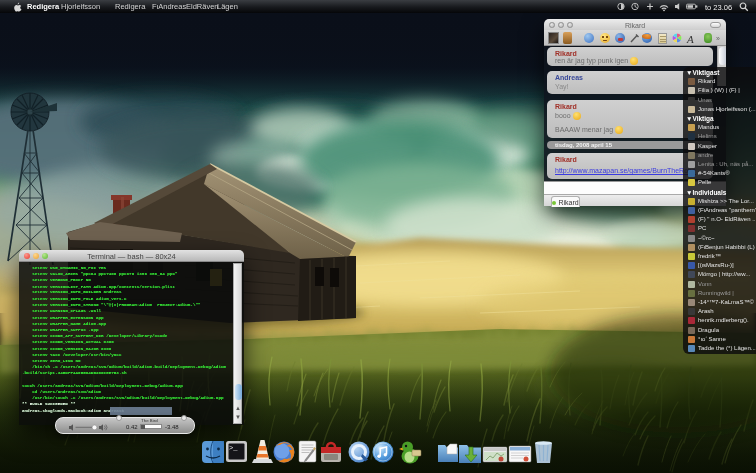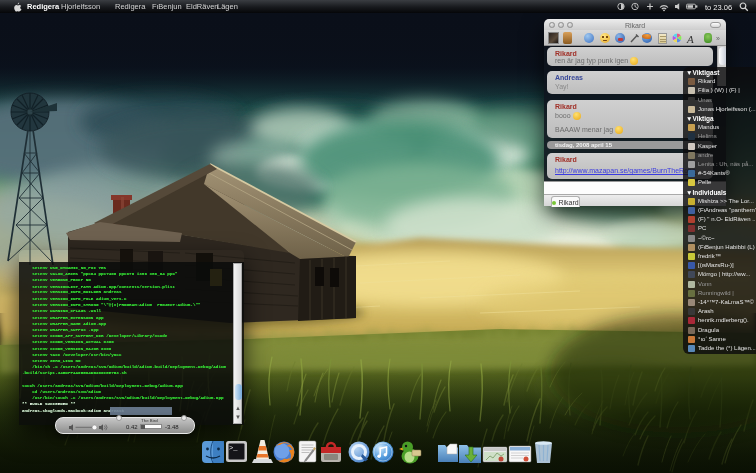--- a/index.html
+++ b/index.html
@@ -284,21 +284,21 @@
  <ellipse cx="680" cy="360" rx="130" ry="60" fill="#0c1204" opacity="0.45" filter="url(#b8)"></ellipse>
 </svg>
 
 <div id="menubar">
   <svg style="position:absolute;left:13px;top:2px" width="9" height="10" viewBox="0 0 9 10">
     <path d="M4.6,2.6 c0.1,-1 0.8,-1.8 1.6,-2 c0.1,0.9 -0.7,1.9 -1.6,2 z M6.9,9 c-0.5,0.6-1.1,0.6-1.6,0.4 c-0.5,-0.2-0.9,-0.2-1.4,0 C3.3,9.7,2.8,9.6,2.3,9 C1.2,7.7,0.8,5.6,1.6,4.3 c0.5,-0.8,1.3,-1.2,2,-1.2 c0.5,0,1,0.3,1.4,0.3 c0.4,0,0.9,-0.3,1.5,-0.3 c0.6,0,1.3,0.3,1.7,1 c-1.5,0.9-1.2,2.9,0.3,3.5 C8.2,8.2,7.6,8.9,6.9,9 z" fill="#d8d8d8"></path>
   </svg>
   <span class="l" style="left:27px;font-weight:bold;color:#fff">Redigera</span>
   <span class="l" style="left:61px">Hjorleifsson</span>
   <span class="l" style="left:115px">Redigera</span>
-  <span class="l" style="left:152px">FιBenjun</span>
+  <span class="l" style="left:152px">FιAndreas</span>
   <span class="l" style="left:186px">EldRäven</span>
   <span class="l" style="left:217px">Lägen</span>
   <svg style="position:absolute;left:617px;top:2px" width="130" height="10" viewBox="0 0 130 10">
     <g stroke="#c8c8c8" fill="none" stroke-width="0.9">
       <circle cx="4" cy="4.5" r="3.2"></circle>
         <path d="M4,2 A2.5,2.5 0 0 1 4,7" fill="#c8c8c8"></path>
       <circle cx="18" cy="4.5" r="3.2"></circle>
         <path d="M18,4.5 L18,2.4 M18,4.5 L19.7,5.5"></path>
       <path d="M33,1.5 L33,7.5 M30,4.5 L36,4.5" stroke-width="1.2"></path>
       <g stroke="#c8c8c8">
@@ -435,20 +435,26 @@
     <div style="position:absolute;left:5px;top:221.7999999999999px;height:9px;white-space:nowrap"><span style="display:inline-block;width:7px;height:7px;background:#687040;vertical-align:top;margin-top:1px;border-radius:1px"></span><span style="font-size:6px;color:#e4e4e4;line-height:9px;margin-left:3px;vertical-align:top"><span style="color:#9a9a9a">Runningwild |</span></span></div>
     <div style="position:absolute;left:5px;top:230.9999999999999px;height:9px;white-space:nowrap"><span style="display:inline-block;width:7px;height:7px;background:#988878;vertical-align:top;margin-top:1px;border-radius:1px"></span><span style="font-size:6px;color:#e4e4e4;line-height:9px;margin-left:3px;vertical-align:top">-14°™7-KaLmaS™©</span></div>
     <div style="position:absolute;left:5px;top:240.19999999999987px;height:9px;white-space:nowrap"><span style="display:inline-block;width:7px;height:7px;background:#383838;vertical-align:top;margin-top:1px;border-radius:1px"></span><span style="font-size:6px;color:#e4e4e4;line-height:9px;margin-left:3px;vertical-align:top">Arash</span></div>
     <div style="position:absolute;left:5px;top:249.39999999999986px;height:9px;white-space:nowrap"><span style="display:inline-block;width:7px;height:7px;background:#a82838;vertical-align:top;margin-top:1px;border-radius:1px"></span><span style="font-size:6px;color:#e4e4e4;line-height:9px;margin-left:3px;vertical-align:top">henrik.mdlerberg().</span></div>
     <div style="position:absolute;left:5px;top:258.59999999999985px;height:9px;white-space:nowrap"><span style="display:inline-block;width:7px;height:7px;background:#786858;vertical-align:top;margin-top:1px;border-radius:1px"></span><span style="font-size:6px;color:#e4e4e4;line-height:9px;margin-left:3px;vertical-align:top">Dragula</span></div>
     <div style="position:absolute;left:5px;top:267.79999999999984px;height:9px;white-space:nowrap"><span style="display:inline-block;width:7px;height:7px;background:#c87838;vertical-align:top;margin-top:1px;border-radius:1px"></span><span style="font-size:6px;color:#e4e4e4;line-height:9px;margin-left:3px;vertical-align:top">°ıoʻ Sanne</span></div>
     <div style="position:absolute;left:5px;top:276.99999999999983px;height:9px;white-space:nowrap"><span style="display:inline-block;width:7px;height:7px;background:#5888b8;vertical-align:top;margin-top:1px;border-radius:1px"></span><span style="font-size:6px;color:#e4e4e4;line-height:9px;margin-left:3px;vertical-align:top">Tadde the (°) Lägen...</span></div>
   </div>
 
 <div id="term" style="position:absolute;left:19px;top:250px;width:225px;height:175px;border-radius:5px 5px 0 0;box-shadow:0 10px 25px rgba(0,0,0,0.7);z-index:12;">
+  <div style="position:absolute;left:0;top:0;width:225px;height:12px;border-radius:5px 5px 0 0;background:linear-gradient(#e2e2e2,#b8b8b8);border-bottom:1px solid #888;">
+    <div style="position:absolute;left:5px;top:3px;width:6px;height:6px;border-radius:50%;background:radial-gradient(circle at 35% 30%,#ff9a90,#e33a2e)"></div>
+    <div style="position:absolute;left:14px;top:3px;width:6px;height:6px;border-radius:50%;background:radial-gradient(circle at 35% 30%,#ffd790,#e8a02e)"></div>
+    <div style="position:absolute;left:23px;top:3px;width:6px;height:6px;border-radius:50%;background:radial-gradient(circle at 35% 30%,#b8e890,#5ab52e)"></div>
+    <div style="position:absolute;left:0;top:2px;width:225px;text-align:center;font-size:7.5px;color:#444">Terminal — bash — 80x24</div>
+  </div>
   <div style="position:absolute;left:0;top:12px;width:225px;height:163px;background:rgba(10,12,10,0.86);">
     <div id="ttext" style="position:absolute;left:3px;top:3px;width:470px;transform:scale(0.425);transform-origin:0 0;font-family:'Liberation Mono',monospace;font-size:10px;font-weight:bold;line-height:14.6px;color:#35e435;white-space:pre;text-shadow:0 0 1px rgba(51,224,51,0.6);">    setenv USE_DYNAMIC_NO_PIC YES
     setenv VALID_ARCHS "ppc64 ppc7400 ppc970 i386 x86_64 ppc"
     setenv VERBOSE_PBXCP NO
     setenv VERSIONLIST_PATH Adium.app/Contents/version.plist
     setenv VERSION_INFO_BUILDER andreas
     setenv VERSION_INFO_FILE Adium_vers.c
     setenv VERSION_INFO_STRING "\"@(#)PROGRAM:Adium  PROJECT:Adium-\""
     setenv WARNING_CFLAGS -Wall
     setenv WRAPPER_EXTENSION app

